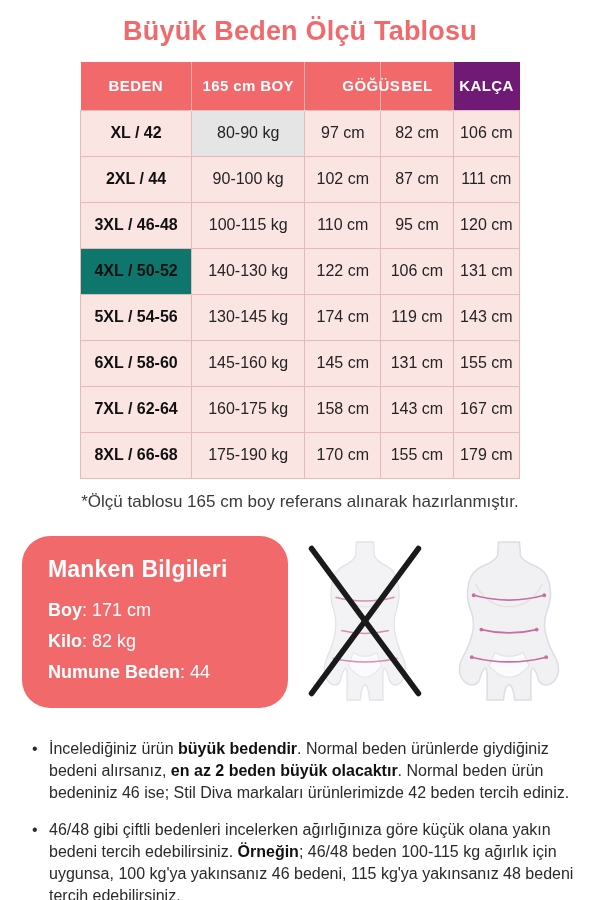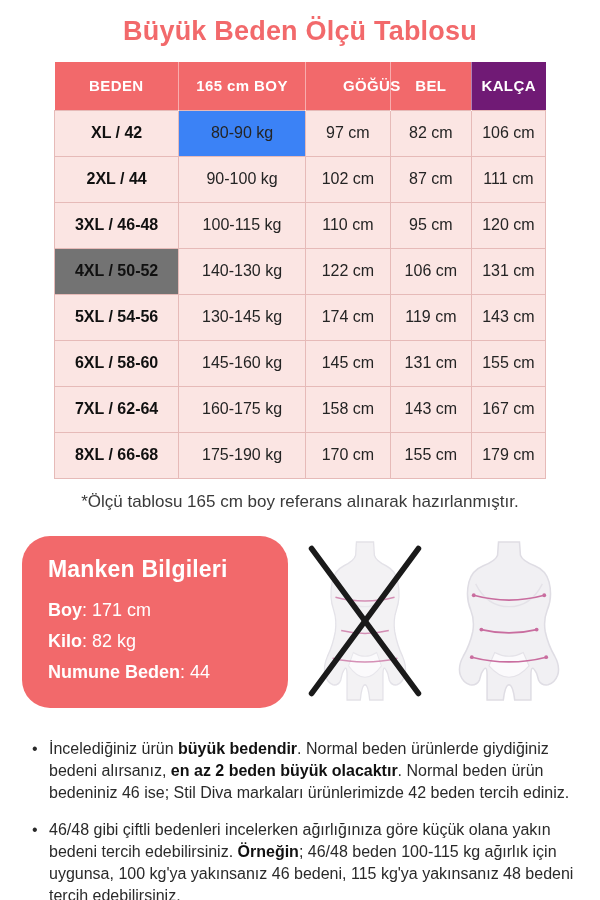--- a/index.html
+++ b/index.html
@@ -16,21 +16,21 @@
     text-align: center;
     font-size: 27px;
     font-weight: 700;
     letter-spacing: 0.2px;
     padding-top: 16px;
     margin-bottom: 15px;
   }
 
   
   table.size-table {
-    width: 492px;
+    width: 440px;
     margin: 0 auto;
     border-collapse: collapse;
     table-layout: fixed;
   }
   table.size-table th {
     color: #ffffff;
     font-size: 15px;
     font-weight: 700;
     height: 48px;
     text-align: center;
@@ -131,41 +131,41 @@
           <th style="background: rgb(242, 105, 107);">BEDEN</th>
           <th style="background: rgb(242, 105, 107); margin-top: 41px;">165 cm BOY</th>
           <th style="background: rgb(242, 105, 107); padding-left: 37px;">GÖĞÜS</th>
           <th style="background: rgb(242, 105, 107);">BEL</th>
           <th style="background: #701a75;">KALÇA</th>
         </tr>
     </thead>
     <tbody>
         <tr>
           <td class="size-col" style="background: rgb(251, 229, 227);">XL / 42</td>
-          <td style="background: #3b82f6;">80-90 kg</td>
+          <td style="background: #e5e5e5;">80-90 kg</td>
           <td style="background: rgb(251, 229, 227);">97 cm</td>
           <td style="background: rgb(251, 229, 227);">82 cm</td>
           <td style="background: rgb(251, 229, 227);">106 cm</td>
         </tr>
         <tr>
           <td class="size-col" style="background: rgb(251, 229, 227);">2XL / 44</td>
           <td style="background: rgb(251, 229, 227);">90-100 kg</td>
           <td style="background: rgb(251, 229, 227);">102 cm</td>
           <td style="background: rgb(251, 229, 227);">87 cm</td>
           <td style="background: rgb(251, 229, 227);">111 cm</td>
         </tr>
         <tr>
           <td class="size-col" style="background: rgb(251, 229, 227);">3XL / 46-48</td>
           <td style="background: rgb(251, 229, 227);">100-115 kg</td>
           <td style="background: rgb(251, 229, 227);">110 cm</td>
           <td style="background: rgb(251, 229, 227);">95 cm</td>
           <td style="background: rgb(251, 229, 227);">120 cm</td>
         </tr>
         <tr>
-          <td class="size-col" style="background: #737373; margin-left: 31px;">4XL / 50-52</td>
+          <td class="size-col" style="background: #0f766e; margin-left: 31px;">4XL / 50-52</td>
           <td style="background: rgb(251, 229, 227);">140-130 kg</td>
           <td style="background: rgb(251, 229, 227);">122 cm</td>
           <td style="background: rgb(251, 229, 227);">106 cm</td>
           <td style="background: rgb(251, 229, 227);">131 cm</td>
         </tr>
         <tr>
           <td class="size-col" style="background: rgb(251, 229, 227);">5XL / 54-56</td>
           <td style="background: rgb(251, 229, 227);">130-145 kg</td>
           <td style="background: rgb(251, 229, 227);">174 cm</td>
           <td style="background: rgb(251, 229, 227);">119 cm</td>

